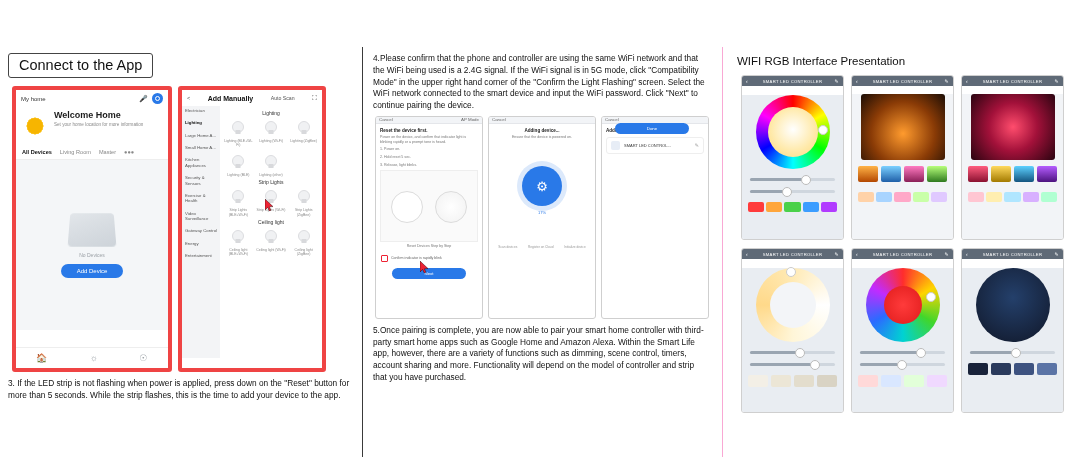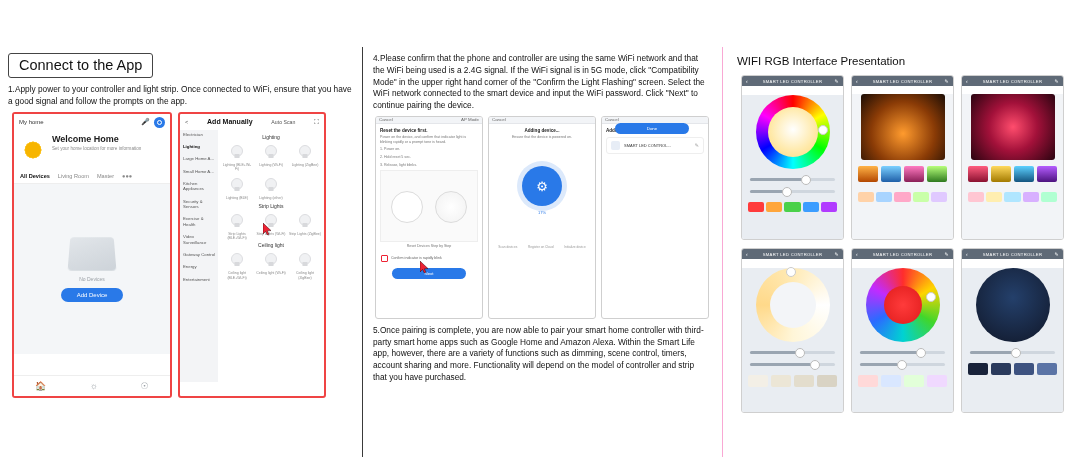--- a/index.html
+++ b/index.html
@@ -73,21 +73,21 @@
   }
   .phone-body { position: relative; width: 100%; }
 
   
   .app-shots {
     display: flex;
     gap: 6px;
     margin: 2px 0 6px 4px;
   }
   .shot {
-    border: 2px solid #ef4444;
+    border: 4px solid #ef4444;
     border-radius: 3px;
     overflow: hidden;
     box-sizing: border-box;
     background: #fff;
     position: relative;
   }
   .shot-a { width: 160px; height: 286px; }
   .shot-b { width: 148px; height: 286px; }
 
   .sa-top {
@@ -336,21 +336,20 @@
   .th { flex: 1; height: 16px; border-radius: 2px; }
 </style>
 </head>
 <body>
 
 <div id="page">
 
   <div class="col col-1">
     <div class="title-box">Connect to the App</div>
 
-    <p class="para">1.Apply power to your controller and light strip. Once connected to WiFi, ensure that you have a good signal and follow the prompts on the app.</p>
 
     <div class="app-shots">
 
       <div class="shot shot-a">
         <div class="sa-top">
           <span class="sa-home">My home</span>
           <span class="sa-icons">
             <span style="font-size:7px;color:#333;">🎤</span>
             <span class="dot-blue"></span>
           </span>
@@ -461,20 +460,21 @@
               <div class="bulb">
                 <div class="ic"></div>
                 <div class="cap">Ceiling light (ZigBee)</div>
               </div>
             </div>
           </div>
         </div>
       </div>
     </div>
 
+    <p class="para">3. If the LED strip is not flashing when power is applied, press down on the "Reset" button for more than 5 seconds. While the strip flashes, this is the time to add your device to the app.</p>
   </div>
 
   <div class="col col-2">
     <p class="para">4.Please confirm that the phone and controller are using the same WiFi network and that the WiFi being used is a 2.4G signal. If the WiFi signal is in 5G mode, click "Compatibility Mode" in the upper right hand corner of the "Confirm the Light Flashing" screen. Select the WiFi network connected to the smart device and input the WiFi password. Click "Next" to continue pairing the device.</p>
 
     <div class="c2-phones">
 
       <div class="phone c2p">
         <div class="phone-bar">
           <span>Cancel</span>

